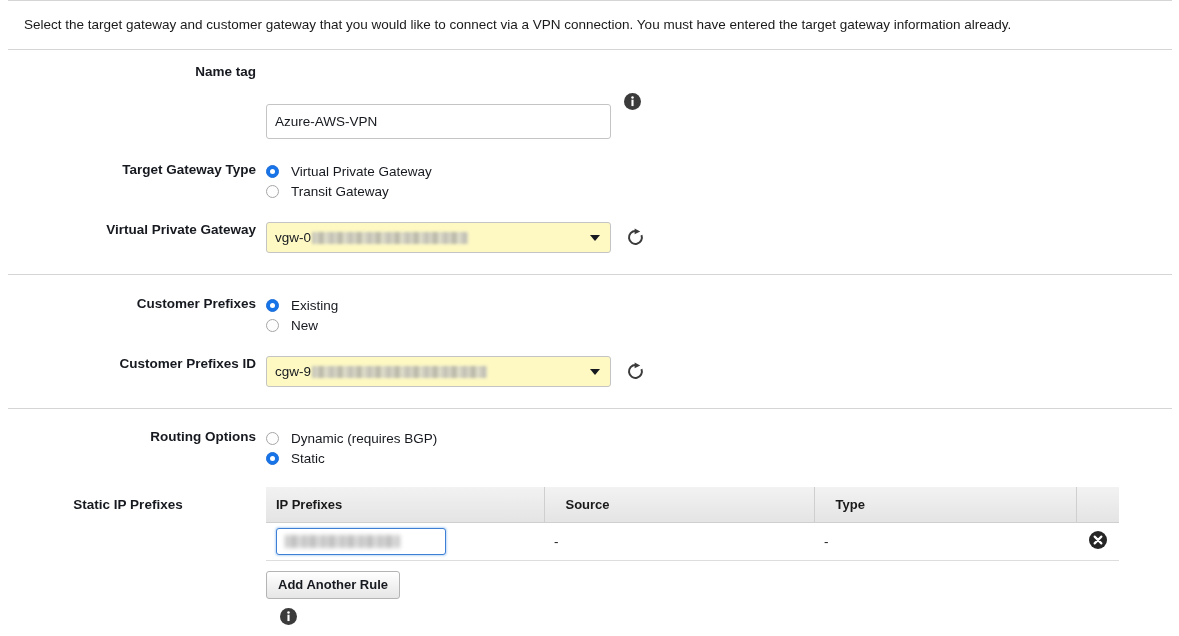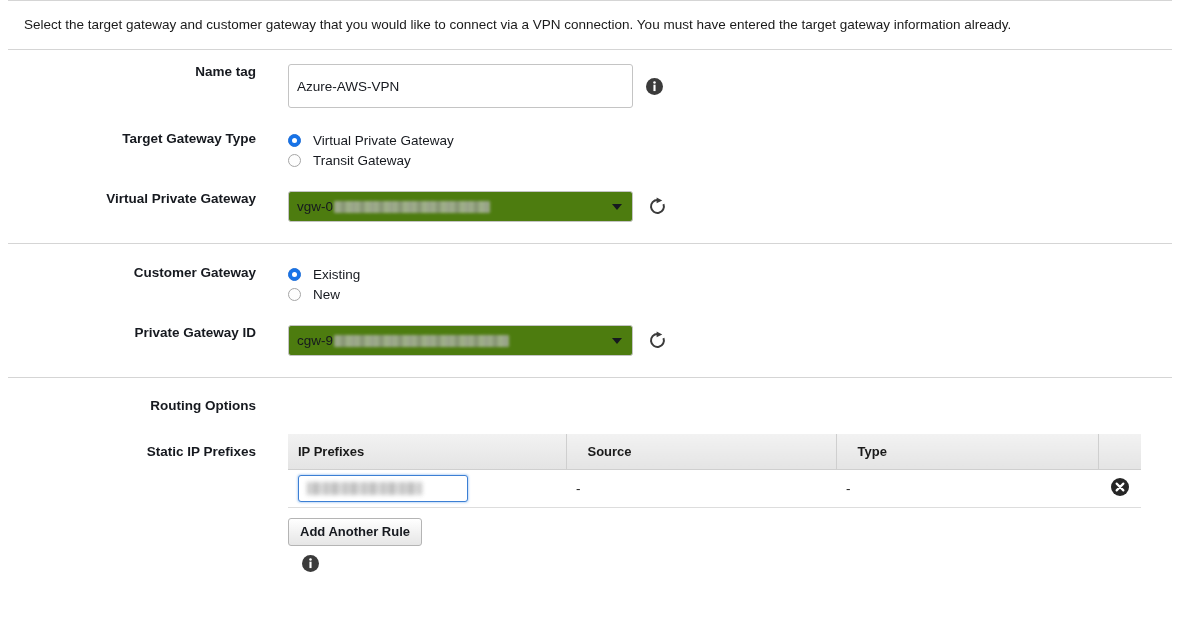--- a/index.html
+++ b/index.html
@@ -41,21 +41,20 @@
     padding: 16px 8px 16px 24px;
     line-height: 16px;
     white-space: nowrap;
   }
 
   
   .form-section { padding: 0; }
   .row {
     display: flex;
     align-items: flex-start;
-    gap: 22px;
   }
   .row-label {
     width: 266px;
     min-width: 266px;
     text-align: right;
     font-weight: bold;
     font-size: 13.5px;
     color: #16191f;
     padding-right: 10px;
     line-height: 16px;
@@ -63,43 +62,44 @@
   }
   .row-field {
     display: flex;
     align-items: center;
     flex: 1;
   }
 
   
   .text-input {
     width: 345px;
-    height: 44px;
+    height: 35px;
     border: 1px solid #c4c4c4;
     border-radius: 3px;
     background: #ffffff;
     font-family: "Liberation Sans", sans-serif;
     font-size: 13.5px;
     color: #16191f;
     padding: 0 8px;
     outline: none;
+    margin-top: 40px;
   }
 
   
   .select-wrap {
     position: relative;
     width: 345px;
     height: 31px;
   }
   .select-box {
     width: 345px;
     height: 31px;
     border: 1px solid #c4c4c4;
     border-radius: 3px;
-    background: #4d7c0f;
+    background: #fef9c3;
     display: flex;
     align-items: center;
     padding: 0 8px;
     font-size: 13.5px;
     color: #16191f;
     cursor: default;
     overflow: hidden;
   }
   .select-value { display: flex; align-items: center; white-space: nowrap; }
   .redacted {
@@ -325,39 +325,39 @@
     <div style="height:21px"></div>
   </div>
 
   <div class="rule"></div>
 
   <div class="form-section">
 
     <div style="height:21px"></div>
 
     <div class="row">
-      <div class="row-label">Customer Gateway</div>
+      <div class="row-label">Customer Prefixes</div>
       <div class="row-field">
         <div class="radio-group">
           <label class="radio-line">
             <span class="radio checked"></span>
             <span class="radio-label">Existing</span>
           </label>
           <label class="radio-line">
             <span class="radio"></span>
             <span class="radio-label">New</span>
           </label>
         </div>
       </div>
     </div>
 
     <div style="height:22px"></div>
 
     <div class="row">
-      <div class="row-label">Private Gateway ID</div>
+      <div class="row-label">Customer Prefixes ID</div>
       <div class="row-field">
         <div class="select-wrap">
           <div class="select-box">
             <span class="select-value">
               <span>cgw-9</span>
               <span class="redacted cgw"></span>
             </span>
           </div>
           <span class="caret"></span>
         </div>
@@ -374,26 +374,38 @@
   </div>
 
   <div class="rule"></div>
 
   <div class="form-section">
 
     <div style="height:20px"></div>
 
     <div class="row">
       <div class="row-label">Routing Options</div>
+      <div class="row-field">
+        <div class="radio-group">
+          <label class="radio-line">
+            <span class="radio"></span>
+            <span class="radio-label">Dynamic (requires BGP)</span>
+          </label>
+          <label class="radio-line">
+            <span class="radio checked"></span>
+            <span class="radio-label">Static</span>
+          </label>
+        </div>
+      </div>
     </div>
 
     <div style="height:20px"></div>
 
     <div class="row">
-      <div class="row-label" style="padding-top:10px;">Static IP Prefixes</div>
+      <div class="row-label" style="padding-top:10px;text-align:center;">Static IP Prefixes</div>
       <div class="row-field" style="align-items:flex-start;flex-direction:column;">
 
         <div>
           <table class="prefix-table">
             <thead>
               <tr>
                 <th style="width:278px">IP Prefixes</th>
                 <th style="width:270px">Source</th>
                 <th style="width:262px">Type</th>
                 <th style="width:43px"></th>

